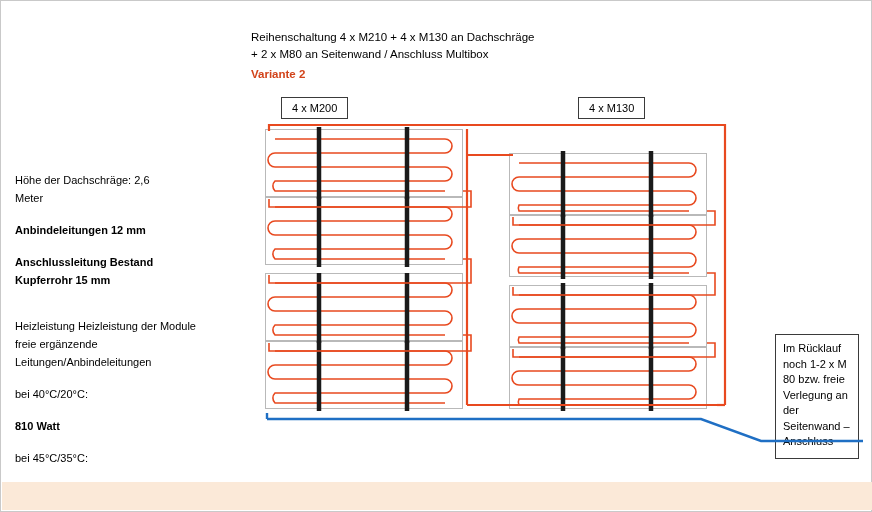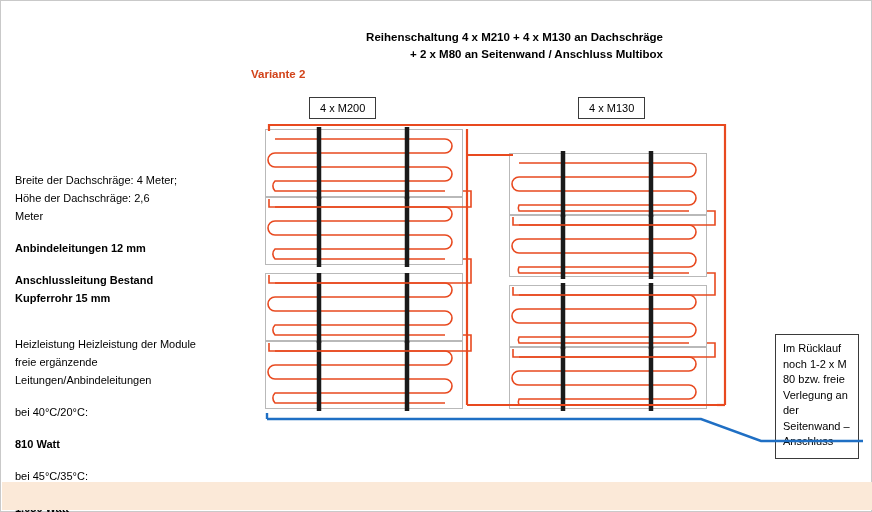--- a/index.html
+++ b/index.html
@@ -12,44 +12,44 @@
   }
   #page{
     position:relative;
     width:872px;height:512px;
     box-sizing:border-box;
     border:1px solid #c9c9c9;
     background:#fff;
   }
   .title{
     position:absolute;
-    left:242px;top:28px;width:420px;
-    text-align:right;
+    left:250px;top:28px;width:420px;
+    text-align:left;
     font-size:11.5px;
-    font-weight:bold;
+    font-weight:normal;
     line-height:17px;
   }
   .variante{
     position:absolute;
     left:250px;top:67px;width:420px;
     text-align:left;
     font-size:11.5px;
     font-weight:bold;
     color:#d2431a;
   }
   .boxlabel{
     position:absolute;
     border:1px solid #3a3a3a;
     background:#fff;
     font-size:11px;
     padding:4px 10px;
     box-sizing:border-box;
     white-space:nowrap;
   }
-  #label-left{left:280px;top:96px;margin-left:28px;}
+  #label-left{left:280px;top:96px;}
   #label-right{left:577px;top:96px;}
   .sidebox{
     position:absolute;
     left:774px;top:333px;
     width:84px;height:125px;
     border:1px solid #3a3a3a;
     background:#fff;
     font-size:11px;
     line-height:15.5px;
     padding:6px 7px;
@@ -94,21 +94,20 @@
   </div>
 
   <div class="variante">Variante 2</div>
 
   <div class="boxlabel" id="label-left">4 x M200</div>
   <div class="boxlabel" id="label-right">4 x M130</div>
 
   <div class="sidebox">Im Rücklauf noch 1-2 x M 80 bzw. freie Verlegung an der Seitenwand – Anschluss</div>
 
   <div class="leftcol">
-    <p>Breite der Dachschräge: 4 Meter;</p>
     <p>Höhe der Dachschräge: 2,6</p>
     <p>Meter</p>
     <div class="sp"></div>
     <p class="b">Anbindeleitungen 12 mm</p>
     <div class="sp"></div>
     <p class="b">Anschlussleitung Bestand</p>
     <p class="b">Kupferrohr 15 mm</p>
     <div class="sp"></div>
     <div class="sp"></div>
     <p>Heizleistung Heizleistung der Module</p>

